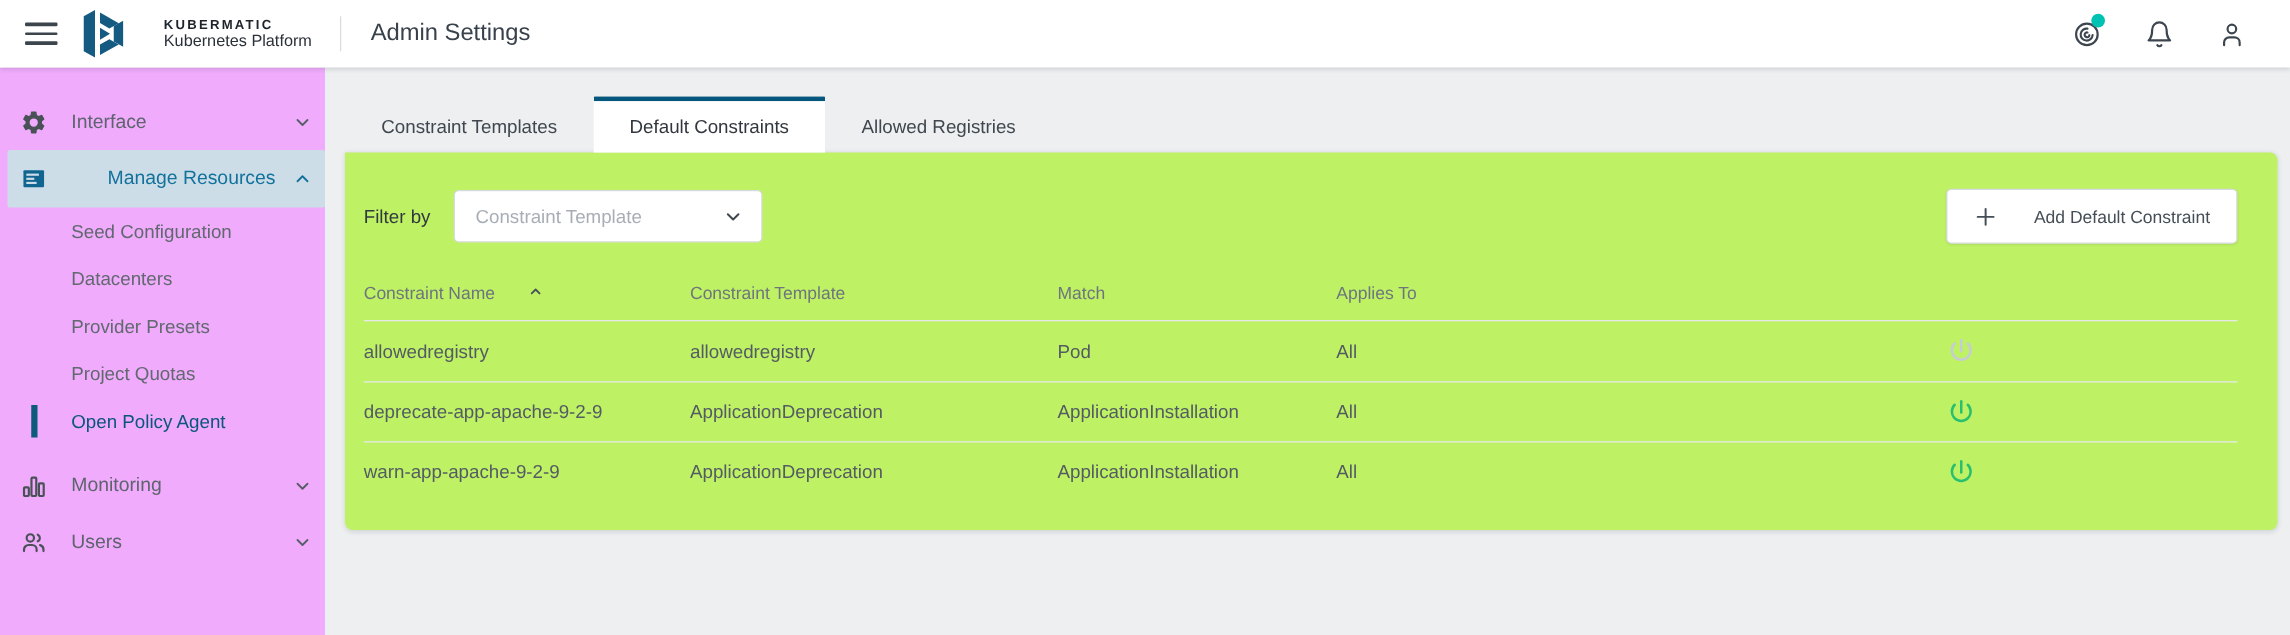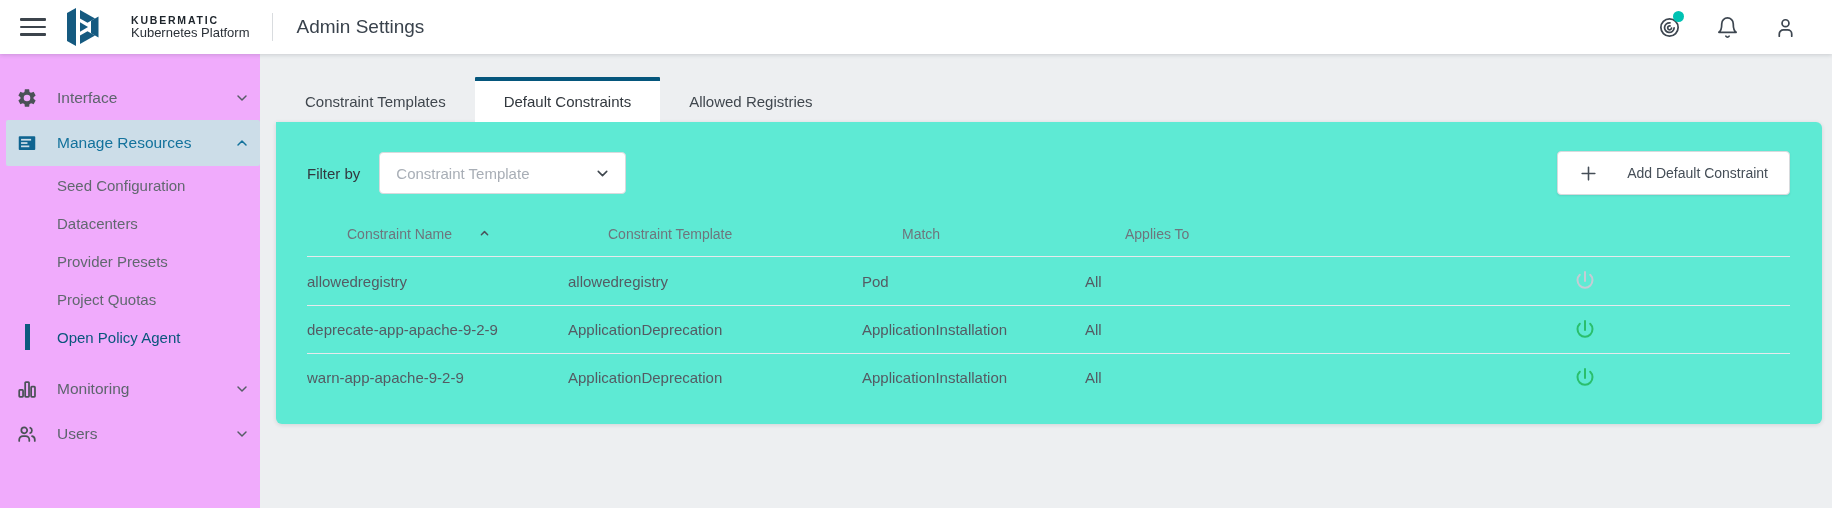--- a/index.html
+++ b/index.html
@@ -30,55 +30,55 @@
 
   
   .sidebar { width:260px; background:#f0abfc; flex:none; padding-top:21px; }
   .nav-top { position:relative; display:flex; align-items:center; height:45px; padding-left:16px;
              cursor:pointer; color:#5d646d; font-size:15.5px; }
   .nav-top .nico { width:22px; height:22px; flex:none; display:flex; }
   .nav-top .nico svg { width:22px; height:22px; }
   .nav-top .nlabel { margin-left:19px; }
   .nav-top .chev { position:absolute; right:10px; width:16px; height:16px; color:#565d66; }
   .nav-top.active-group { background:#ccdde8; margin-left:6px; padding-left:10px; height:46px;
-                          border-radius:2px; color:#13729c; }
+                          border-radius:2px; color:#13729c;gap:29px; }
   .nav-top.active-group .chev { color:#13729c; }
   .nav-sub { position:relative; display:flex; align-items:center; height:38px; padding-left:57px;
              cursor:pointer; color:#61686f; font-size:15px; }
   .nav-sub.selected { color:#0a567c; }
   .nav-sub.selected::before { content:""; position:absolute; left:25px; top:6px; width:4.5px; height:26px;
                               background:#0c5a7e; }
   .nav-gap { height:10px; }
 
   
   .main { flex:1; padding:23px 0 0 16px; }
   .tabs { display:flex; align-items:stretch; height:45px; }
   .tab { display:flex; align-items:center; padding:0 29px; font-size:15px; color:#40474e;
          border-top:4px solid transparent; cursor:pointer; }
   .tab.active { background:#fff; border-top-color:#05567c; color:#31373d; border-radius:1px 1px 0 0; }
 
-  .card { width:1546px; height:302px; background:#5eead4; border-radius:0 6px 6px 6px;
-          box-shadow:0 1px 4px rgba(40,50,60,.14); padding:0 32px 0 31px; }
+  .card { width:1546px; height:302px; background:#bef264; border-radius:0 6px 6px 6px;
+          box-shadow:0 1px 4px rgba(40,50,60,.14); padding:0 32px 0 15px; }
 
   .toolbar { display:flex; align-items:center; padding-top:29px; }
   .filter-label { font-size:15px; color:#32383f; }
   .filter-select { display:flex; align-items:center; justify-content:space-between; width:247px; height:42px;
                    border:1px solid #d7dadd; border-radius:4px; margin-left:19px; padding:0 14px 0 16px;
                    cursor:pointer; background:#fff; }
   .filter-select .ph { font-size:15px; color:#a8aeb6; }
   .filter-select svg { width:17px; height:17px; color:#3f474e; }
   .add-btn { margin-left:auto; display:flex; align-items:center; gap:29px; height:44px; padding:0 21px;
              background:#fff; border:1px solid #d7dadd; border-radius:4px; cursor:pointer;
              box-shadow:0 1px 2px rgba(40,50,60,.10); font-size:14px; color:#454e57; }
   .add-btn svg { width:19px; height:19px; color:#454e57; }
 
   .thead { display:grid; grid-template-columns:261px 294px 223px 486px 1fr; align-items:center;
            height:46px; margin-top:16px; border-bottom:1px solid #e7e9ec;
            font-size:14px; color:#6e757d; }
-  .th { display:flex; align-items:center; gap:25px;margin-left:40px; }
+  .th { display:flex; align-items:center; gap:25px; }
   .sort-caret { width:15px; height:15px; color:#4a525a; }
   .info-badge { width:17px; height:17px; border-radius:50%; background:#e3e5e8; color:#6b7280;
                 font-size:10.5px; display:flex; align-items:center; justify-content:center;
                 font-style:normal; cursor:pointer; }
   .trow { display:grid; grid-template-columns:261px 294px 223px 486px 1fr; align-items:center;
           height:48px; font-size:15px; color:#545b63; cursor:pointer; }
   .trow + .trow { border-top:1px solid #e7e9ec; }
   .power { width:24px; height:24px; margin-left:2px; color:#c5ccd4; cursor:pointer; }
   .power.on { color:#2abf6c; }
   .power svg { width:100%; height:100%; }

